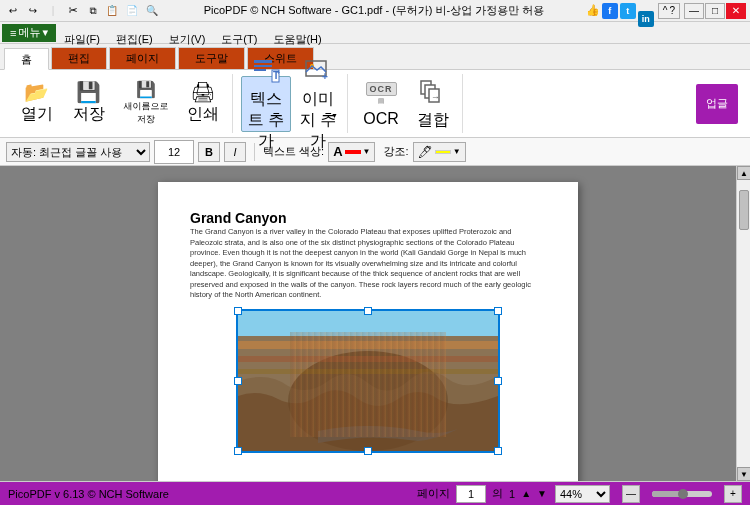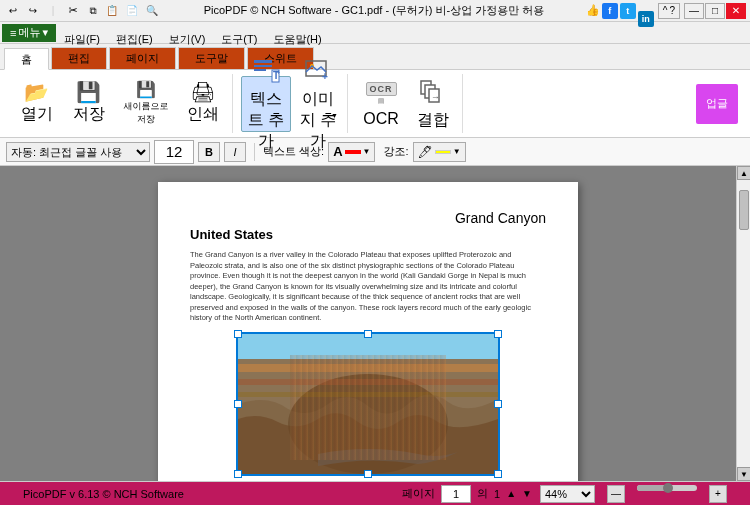--- a/index.html
+++ b/index.html
@@ -111,21 +111,21 @@
       border: 1px solid transparent;
       border-radius: 2px;
       font-size: 10px;
       gap: 2px;
       padding: 2px;
     }
     .tool-btn.active { background: #cce0ff; border-color: #7ab; }
     .tool-icon { font-size: 20px; line-height: 1; }
     .tool-label { font-size: 16px; text-align: center; }
     .upload-btn {
-      background: #d946ef;
+      background: #a21caf;
       color: white;
       border: none;
       border-radius: 2px;
       padding: 6px 10px;
       font-size: 11px;
       cursor: pointer;
       height: 40px;
     }
 
     
@@ -140,21 +140,21 @@
     }
     .font-select {
       width: 144px;
       height: 20px;
       font-size: 11px;
       border: 1px solid #aaa;
     }
     .font-size-input {
       width: 40px;
       height: 24px;
-      font-size: 15px;
+      font-size: 11px;
       border: 1px solid #aaa;
       text-align: center;
     }
     .fmt-btn {
       width: 22px;
       height: 20px;
       border: 1px solid #aaa;
       background: #f0f0f0;
       font-size: 11px;
       cursor: pointer;
@@ -206,21 +206,21 @@
       background: #808080;
     }
     .doc-page {
       width: 420px;
       min-height: 310px;
       background: white;
       padding: 28px 32px;
       box-shadow: 2px 2px 8px rgba(0,0,0,0.4);
       position: relative;
     }
-    .doc-title { font-size: 14px; font-weight: normal; margin-bottom: 1px; text-align: right; }
+    .doc-title { font-size: 14px; font-weight: bold; margin-bottom: 1px; }
     .doc-subtitle { font-size: 13px; font-weight: bold; margin-bottom: 8px; }
     .doc-body { font-size: 7.5px; line-height: 1.4; margin-bottom: 10px; color: #333; }
     .doc-image-container {
       position: relative;
       display: inline-block;
       margin: 0 auto;
       display: flex;
       justify-content: center;
     }
     .doc-image {
@@ -280,32 +280,32 @@
       display: flex;
       flex-direction: column;
     }
     .scroll-btn { width: 14px; height: 14px; background: #d0d0d0; border: 1px solid #999; display: flex; align-items: center; justify-content: center; font-size: 8px; cursor: pointer; }
     .scroll-track { flex: 1; background: #f0f0f0; position: relative; }
     .scroll-thumb { width: 10px; height: 40px; background: #c0c0c0; border: 1px solid #999; position: absolute; top: 10px; left: 2px; border-radius: 2px; }
 
     
     .status-bar {
       height: 24px;
-      background: #be185d;
+      background: #a21caf;
       border-top: 1px solid #ccc;
       display: flex;
       align-items: center;
-      padding: 0 23px;
+      padding: 0 8px;
       font-size: 11px;
       gap: 8px;
     }
     .status-left { flex: 1; }
     .status-center { display: flex; align-items: center; gap: 6px; }
     .page-input { width: 30px; height: 18px; border: 1px solid #aaa; text-align: center; font-size: 11px; }
-    .status-right { display: flex; align-items: flex-start; gap: 12px; }
+    .status-right { display: flex; align-items: center; gap: 12px; }
     .zoom-select { width: 55px; height: 18px; font-size: 11px; border: 1px solid #aaa; }
     .zoom-btn { width: 18px; height: 18px; background: #e0e0e0; border: 1px solid #aaa; font-size: 10px; display: flex; align-items: center; justify-content: center; cursor: pointer; }
     .zoom-track { width: 60px; height: 6px; background: #ccc; border-radius: 3px; position: relative; }
     .zoom-fill { width: 30px; height: 6px; background: #aaa; border-radius: 3px; }
     .zoom-handle { width: 10px; height: 10px; background: #777; border-radius: 50%; position: absolute; top: -2px; left: 26px; cursor: pointer; }
 
     
     .social-icons { display: flex; gap: 2px; align-items: center; }
     .social-icon { width: 16px; height: 16px; border-radius: 2px; display: flex; align-items: center; justify-content: center; font-size: 9px; font-weight: bold; color: white; }
     .fb { background: #1877F2; }
@@ -474,21 +474,20 @@
     <span style="font-size:12px;">🖊</span>
     <div style="width:16px;height:4px;background:#FFFF00;border:1px solid #ccc;"></div>
     <span style="font-size:8px;">▼</span>
   </div>
 </div>
 
 <div class="main-area">
   <div class="doc-canvas">
     <div class="doc-page">
       <div class="doc-title">Grand Canyon</div>
-      <div class="doc-subtitle">United States</div>
       <div class="doc-body">The Grand Canyon is a river valley in the Colorado Plateau that exposes uplifted Proterozoic and Paleozoic strata, and is also one of the six distinct physiographic sections of the Colorado Plateau province. Even though it is not the deepest canyon in the world (Kali Gandaki Gorge in Nepal is much deeper), the Grand Canyon is known for its visually overwhelming size and its intricate and colorful landscape. Geologically, it is significant because of the thick sequence of ancient rocks that are well preserved and exposed in the walls of the canyon. These rock layers record much of the early geologic history of the North American continent.</div>
       <div class="doc-image-container">
         <div class="image-wrapper">
           <div class="doc-image image-border">
 
             <svg width="260" height="140" viewBox="0 0 260 140" style="position:absolute;top:0;left:0;">
 
               <rect x="0" y="0" width="260" height="25" fill="#87CEEB"></rect>
 
               <rect x="0" y="25" width="260" height="115" fill="#8B7355"></rect>

